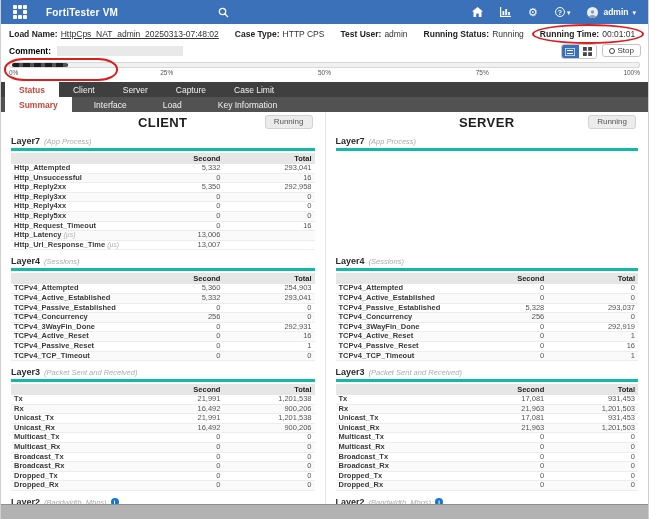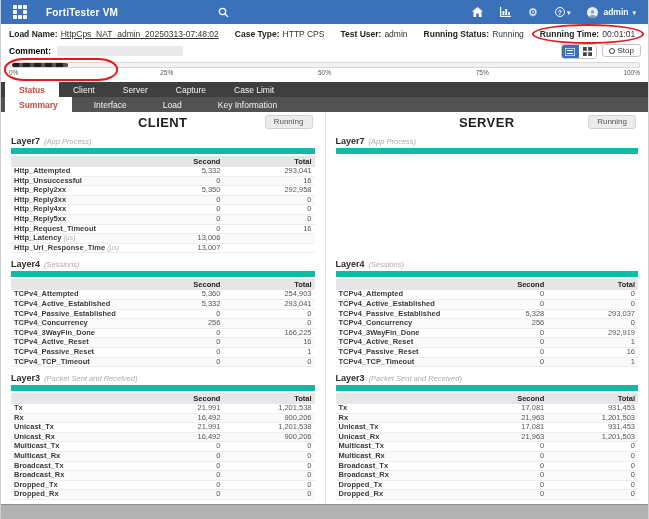--- a/index.html
+++ b/index.html
@@ -62,21 +62,21 @@
   .tab.active { background:#fff; color:#c6473c; font-weight:bold; }
 
   
   .content { height:392px; display:grid; grid-template-columns:1fr 1fr; align-content:start; overflow:hidden; background:#fff; }
   .server-col { border-left:1px solid #e4e4e4; }
   .panel-head { position:relative; height:21px; display:flex; align-items:center; justify-content:center; }
   .panel-title { font-size:13px; font-weight:bold; color:#1d1d1d; letter-spacing:.4px; }
   .status-badge { position:absolute; right:12px; top:3px; background:#ececec; border:1px solid #d2d2d2;
                   border-radius:3px; font-size:8px; color:#555; padding:1px 8px 2px; cursor:pointer; }
   .section { padding:1px 10px 3px; }
-  .sec-title { font-size:9px; border-bottom:6px solid #14b8a6; padding:2px 0; display:flex; align-items:center; gap:4px; }
+  .sec-title { font-size:9px; border-bottom:3px solid #14b8a6; padding:2px 0; display:flex; align-items:center; gap:4px; }
   .sec-name { font-weight:bold; color:#2b2b2b; }
   .sec-sub { font-style:italic; color:#ababab; font-size:7.5px; }
   .info-icon { width:8px; height:8px; background:#1676d0; color:#fff; border-radius:50%; font-size:6px;
                display:inline-flex; align-items:center; justify-content:center; font-weight:bold; cursor:pointer; }
   table { width:100%; border-collapse:collapse; margin-top:2px; table-layout:fixed; }
   thead th { background:#e6e6e6; font-size:7.5px; text-align:right; padding:1px 3px; color:#222; }
   th.lbl { width:44%; } th.sec { width:26%; } th.tot { width:30%; }
   tbody td { font-size:7.5px; padding:0 3px; border-bottom:1px solid #ededed; line-height:8.6px; height:8.8px; }
   td.lbl { font-weight:bold; color:#3a3a3a; text-align:left; overflow:hidden; white-space:nowrap; }
   td.sec, td.tot { text-align:right; color:#555; }
@@ -319,21 +319,21 @@
               <td class="tot">0</td>
             </tr>
             <tr>
               <td class="lbl">TCPv4_Concurrency</td>
               <td class="sec">256</td>
               <td class="tot">0</td>
             </tr>
             <tr>
               <td class="lbl">TCPv4_3WayFin_Done</td>
               <td class="sec">0</td>
-              <td class="tot">166,225</td>
+              <td class="tot">292,931</td>
             </tr>
             <tr>
               <td class="lbl">TCPv4_Active_Reset</td>
               <td class="sec">0</td>
               <td class="tot">16</td>
             </tr>
             <tr>
               <td class="lbl">TCPv4_Passive_Reset</td>
               <td class="sec">0</td>
               <td class="tot">1</td>

